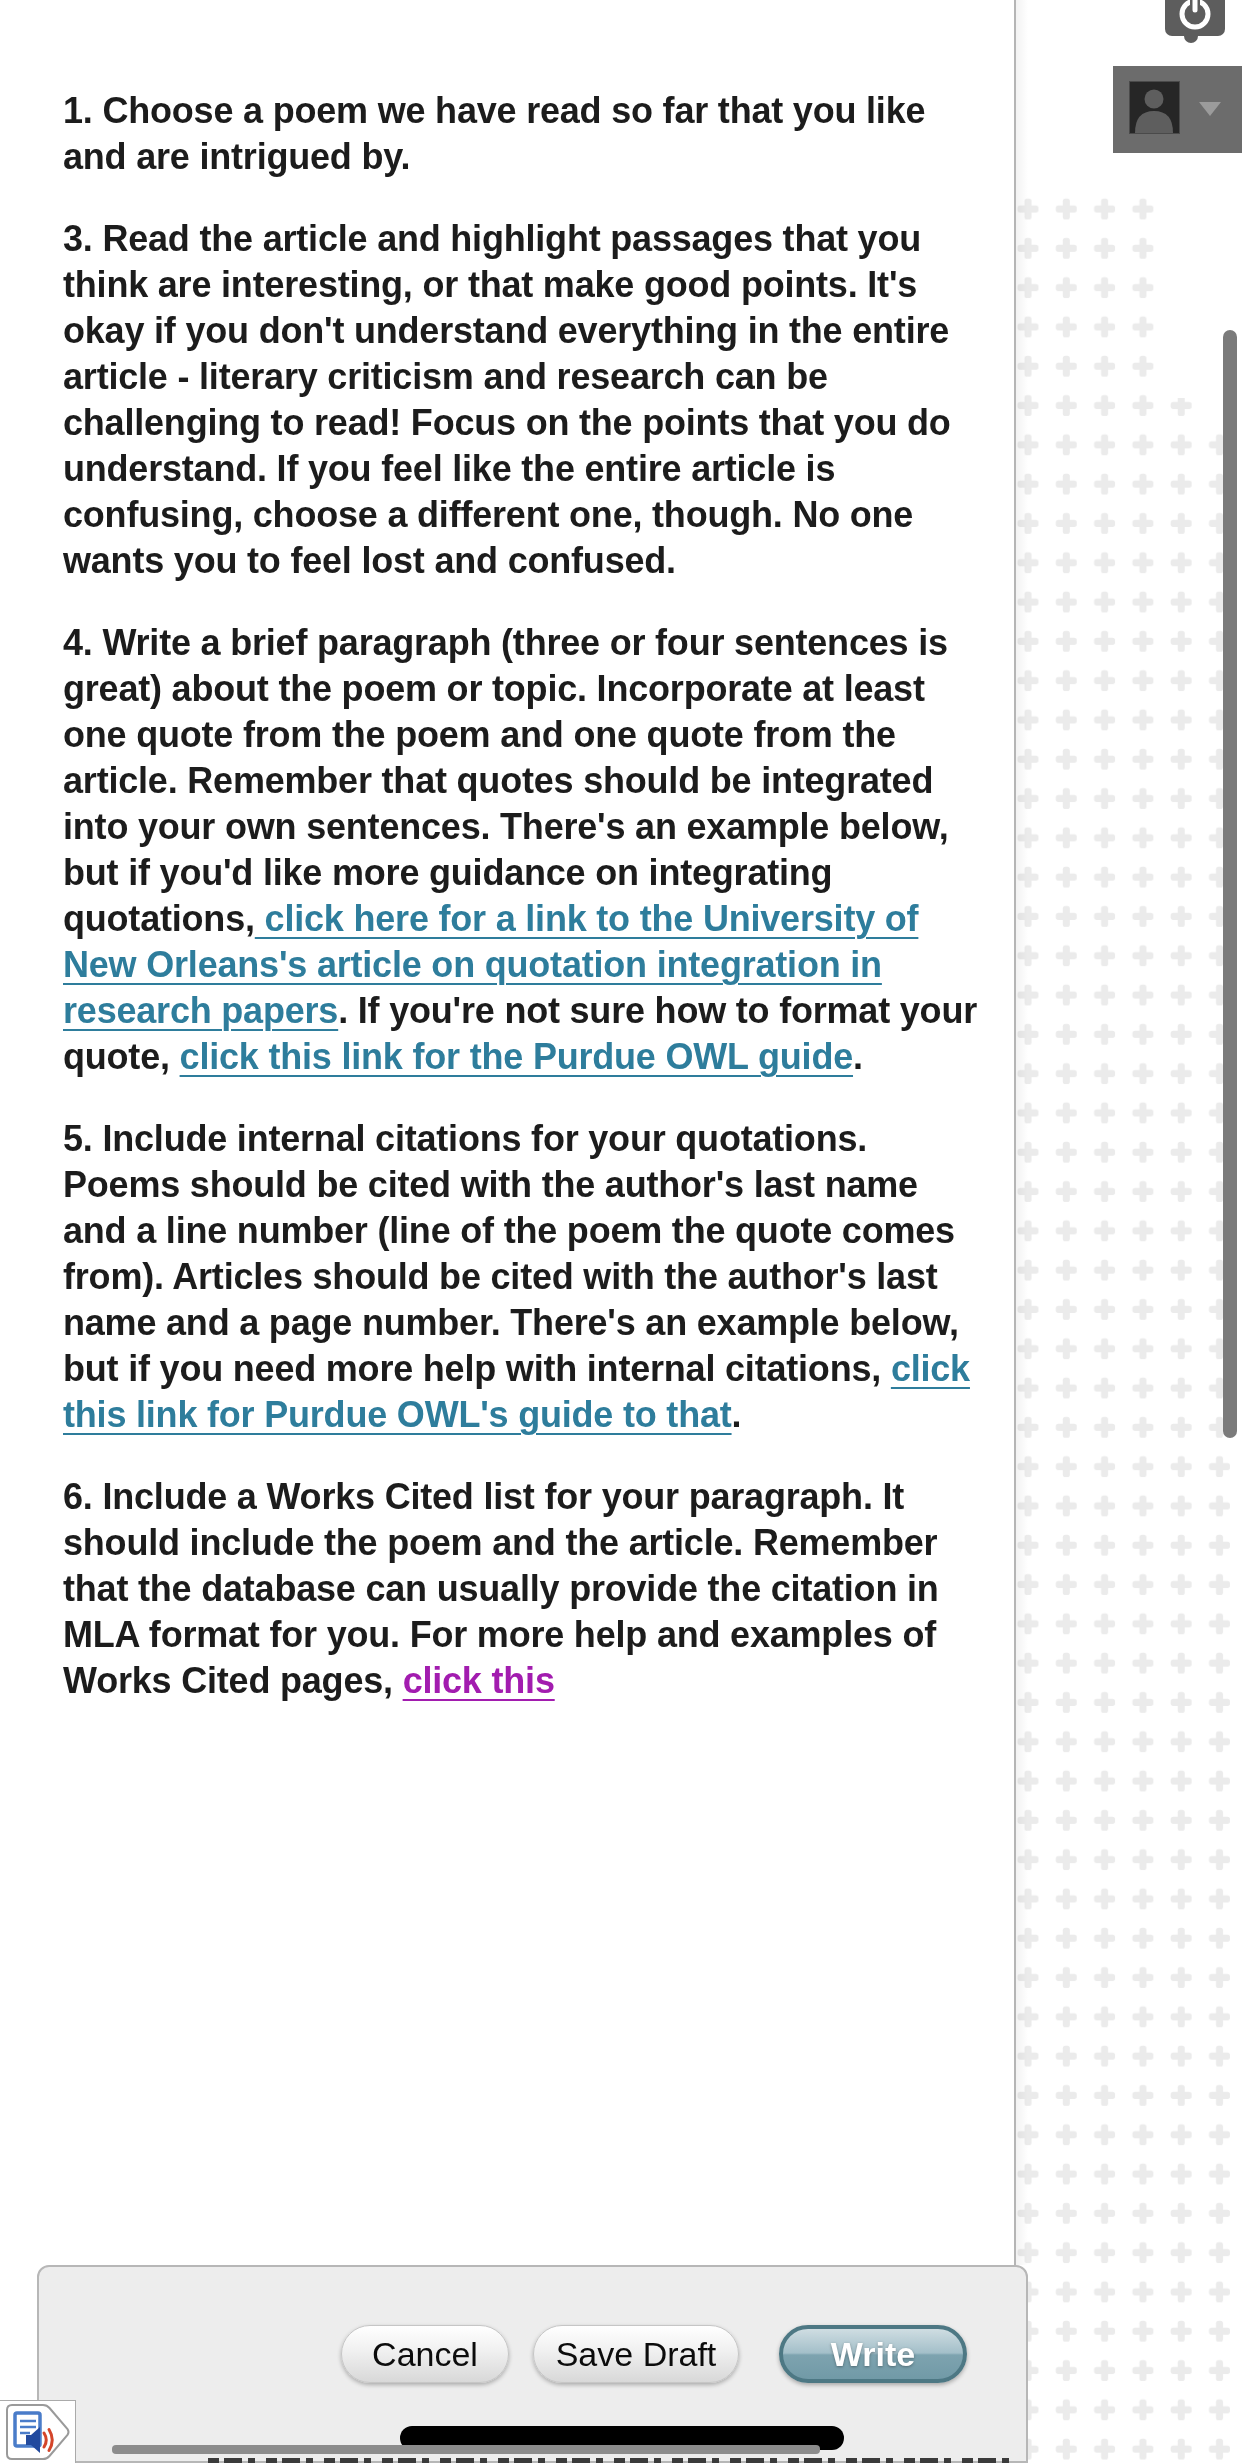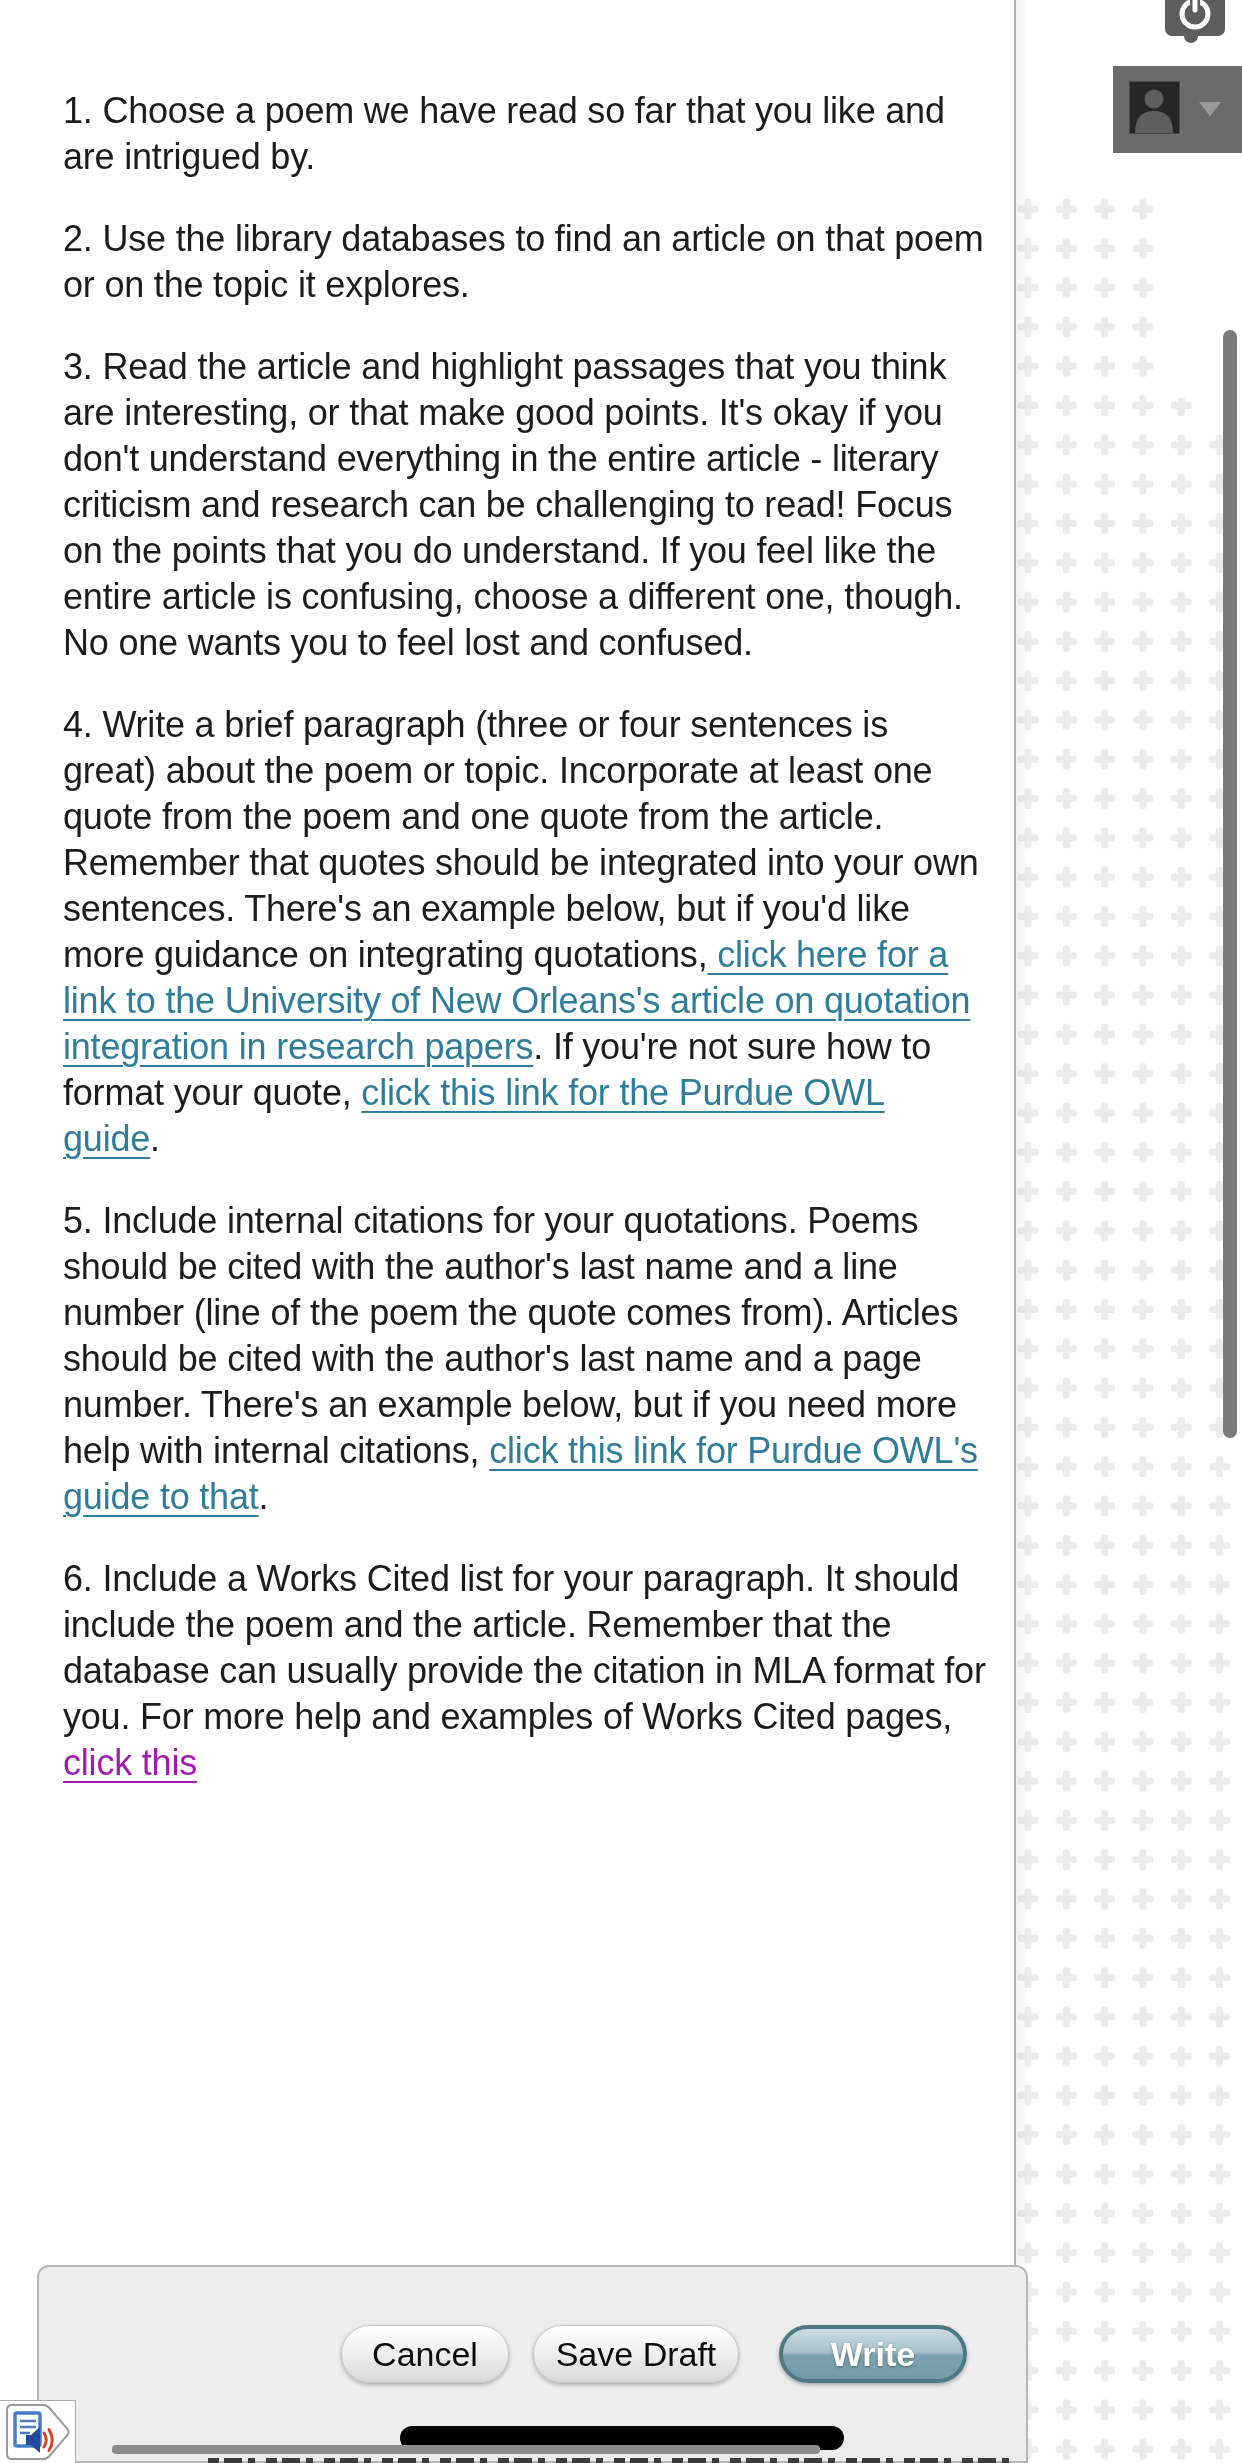--- a/index.html
+++ b/index.html
@@ -9,21 +9,21 @@
     font-family:"Liberation Sans", sans-serif;
     -webkit-font-smoothing:antialiased;
   }
   
   .content{
     position:absolute;left:0;top:0;width:1015px;box-sizing:border-box;
     padding:88px 28px 0 63px;
     color:#1c1c1c;font-size:36px;line-height:46px;letter-spacing:-0.2px;
     z-index:1;background:#ffffff;
   }
-  .content p{margin:0 0 36px 0;}
+  .content p{margin:0 0 36px 0;font-weight:bold;}
   .content a{
     text-decoration:underline;text-decoration-thickness:2px;text-underline-offset:6px;
     cursor:pointer;
   }
   
   .divider-line{position:absolute;left:1014px;top:0;width:2px;height:2265px;background:#b5b5b5;z-index:2;}
   .divider-shade{position:absolute;left:1016px;top:0;width:12px;height:2265px;
     background:linear-gradient(90deg,rgba(0,0,0,0.05),rgba(0,0,0,0));z-index:2;}
   .pattern-wrap{position:absolute;left:1015px;top:185px;width:227px;height:2278px;z-index:1;}
   .v-scrollbar{position:absolute;left:1223px;top:330px;width:14px;height:1108px;background:#7b7b7b;border-radius:7px;z-index:4;}
@@ -68,21 +68,20 @@
   .h-scrollbar{position:absolute;left:112px;top:2445px;width:708px;height:9px;background:#8c8c8c;border-radius:4px;z-index:7;}
   .clipped-text{position:absolute;left:208px;top:2458px;width:806px;height:5px;z-index:8;
     background:repeating-linear-gradient(90deg,#3b3b3b 0 11px,transparent 11px 16px,#3b3b3b 16px 34px,transparent 34px 40px,#3b3b3b 40px 47px,transparent 47px 58px);}
 </style>
 </head>
 <body>
 
 <div class="content">
   <div id="instructions">
       <p><span>1. Choose a poem we have read so far that you like and are intrigued by.</span></p>
-      <p><span>2. Use the library databases to find an article on that poem or on the topic it explores.</span></p>
       <p><span>3. Read the article and highlight passages that you think are interesting, or that make good points. It's okay if you don't understand everything in the entire article - literary criticism and research can be challenging to read! Focus on the points that you do understand. If you feel like the entire article is confusing, choose a different one, though. No one wants you to feel lost and confused.</span></p>
       <p><span>4. Write a brief paragraph (three or four sentences is great) about the poem or topic. Incorporate at least one quote from the poem and one quote from the article. Remember that quotes should be integrated into your own sentences. There's an example below, but if you'd like more guidance on integrating quotations,</span><a style="color: rgb(46, 125, 156);"> click here for a link to the University of New Orleans's article on quotation integration in research papers</a><span>. If you're not sure how to format your quote, </span><a style="color: rgb(46, 125, 156);">click this link for the Purdue OWL guide</a><span>.</span></p>
       <p><span>5. Include internal citations for your quotations. Poems should be cited with the author's last name and a line number (line of the poem the quote comes from). Articles should be cited with the author's last name and a page number. There's an example below, but if you need more help with internal citations, </span><a style="color: rgb(46, 125, 156);">click this link for Purdue OWL's guide to that</a><span>.</span></p>
       <p><span>6. Include a Works Cited list for your paragraph. It should include the poem and the article. Remember that the database can usually provide the citation in MLA format for you. For more help and examples of Works Cited pages, </span><a style="color: #a21caf;">click this</a></p>
     </div>
 </div>
 
 <div class="divider-line"></div>
 <div class="divider-shade"></div>
 <div class="pattern-wrap">

